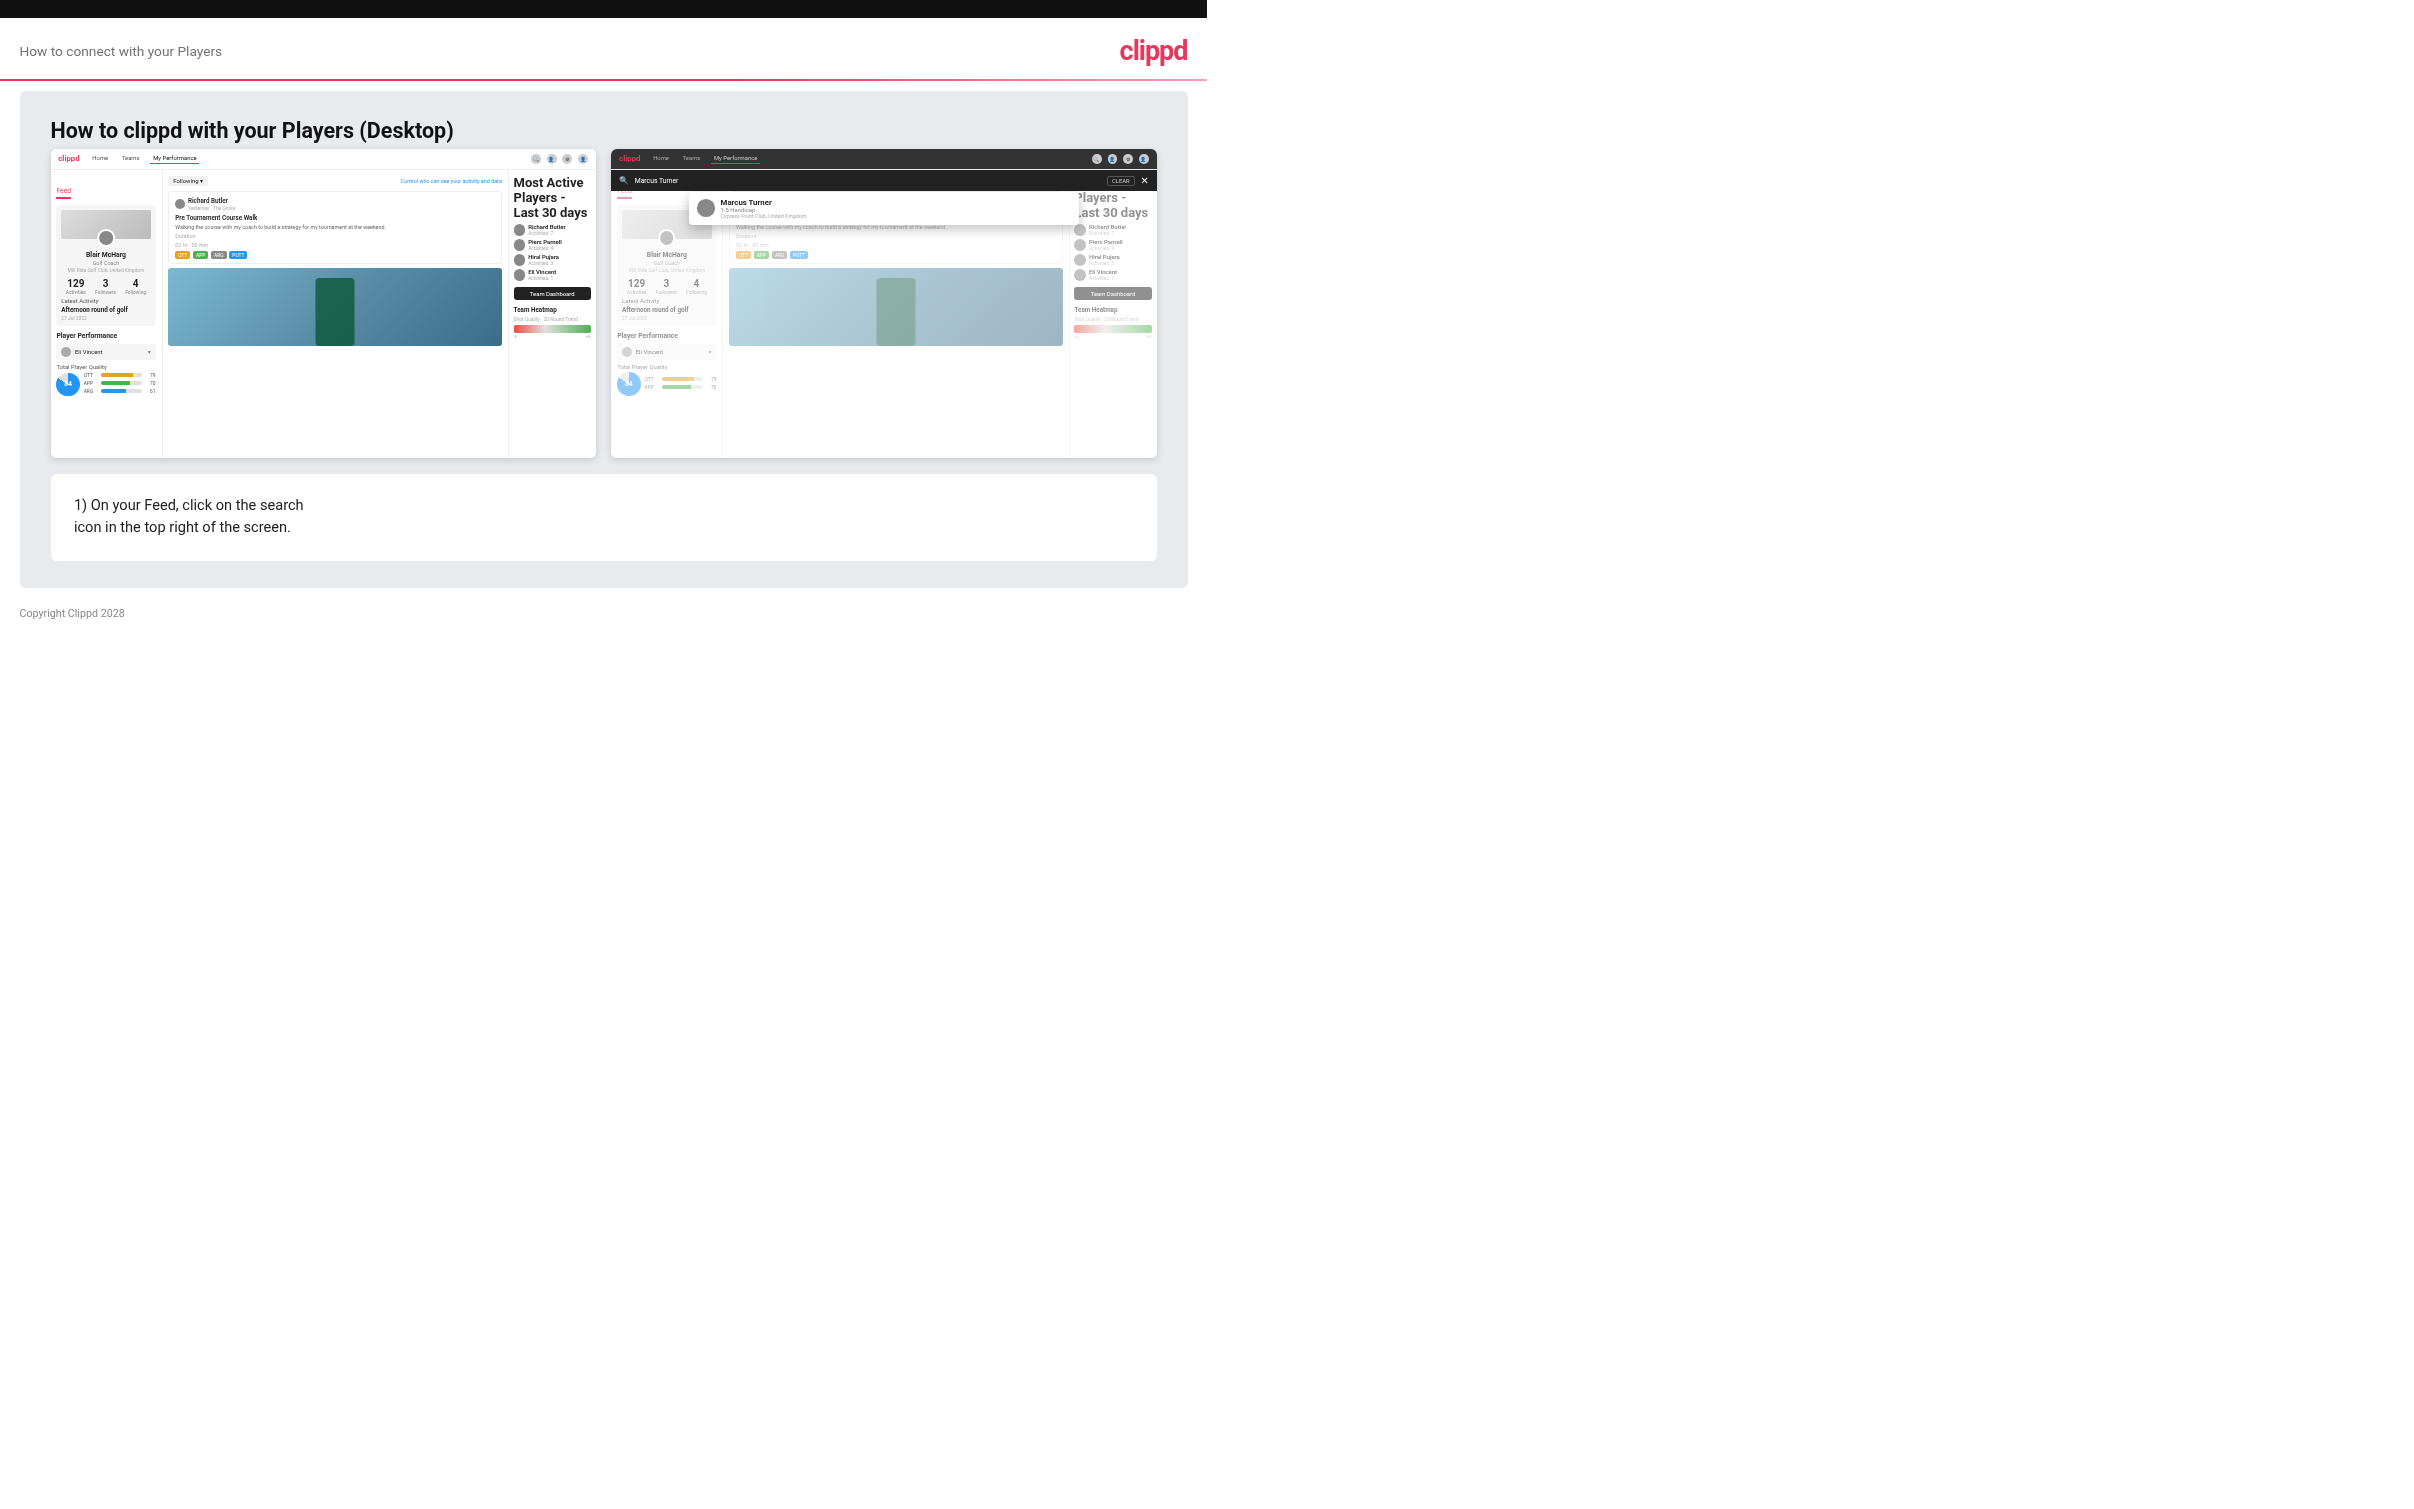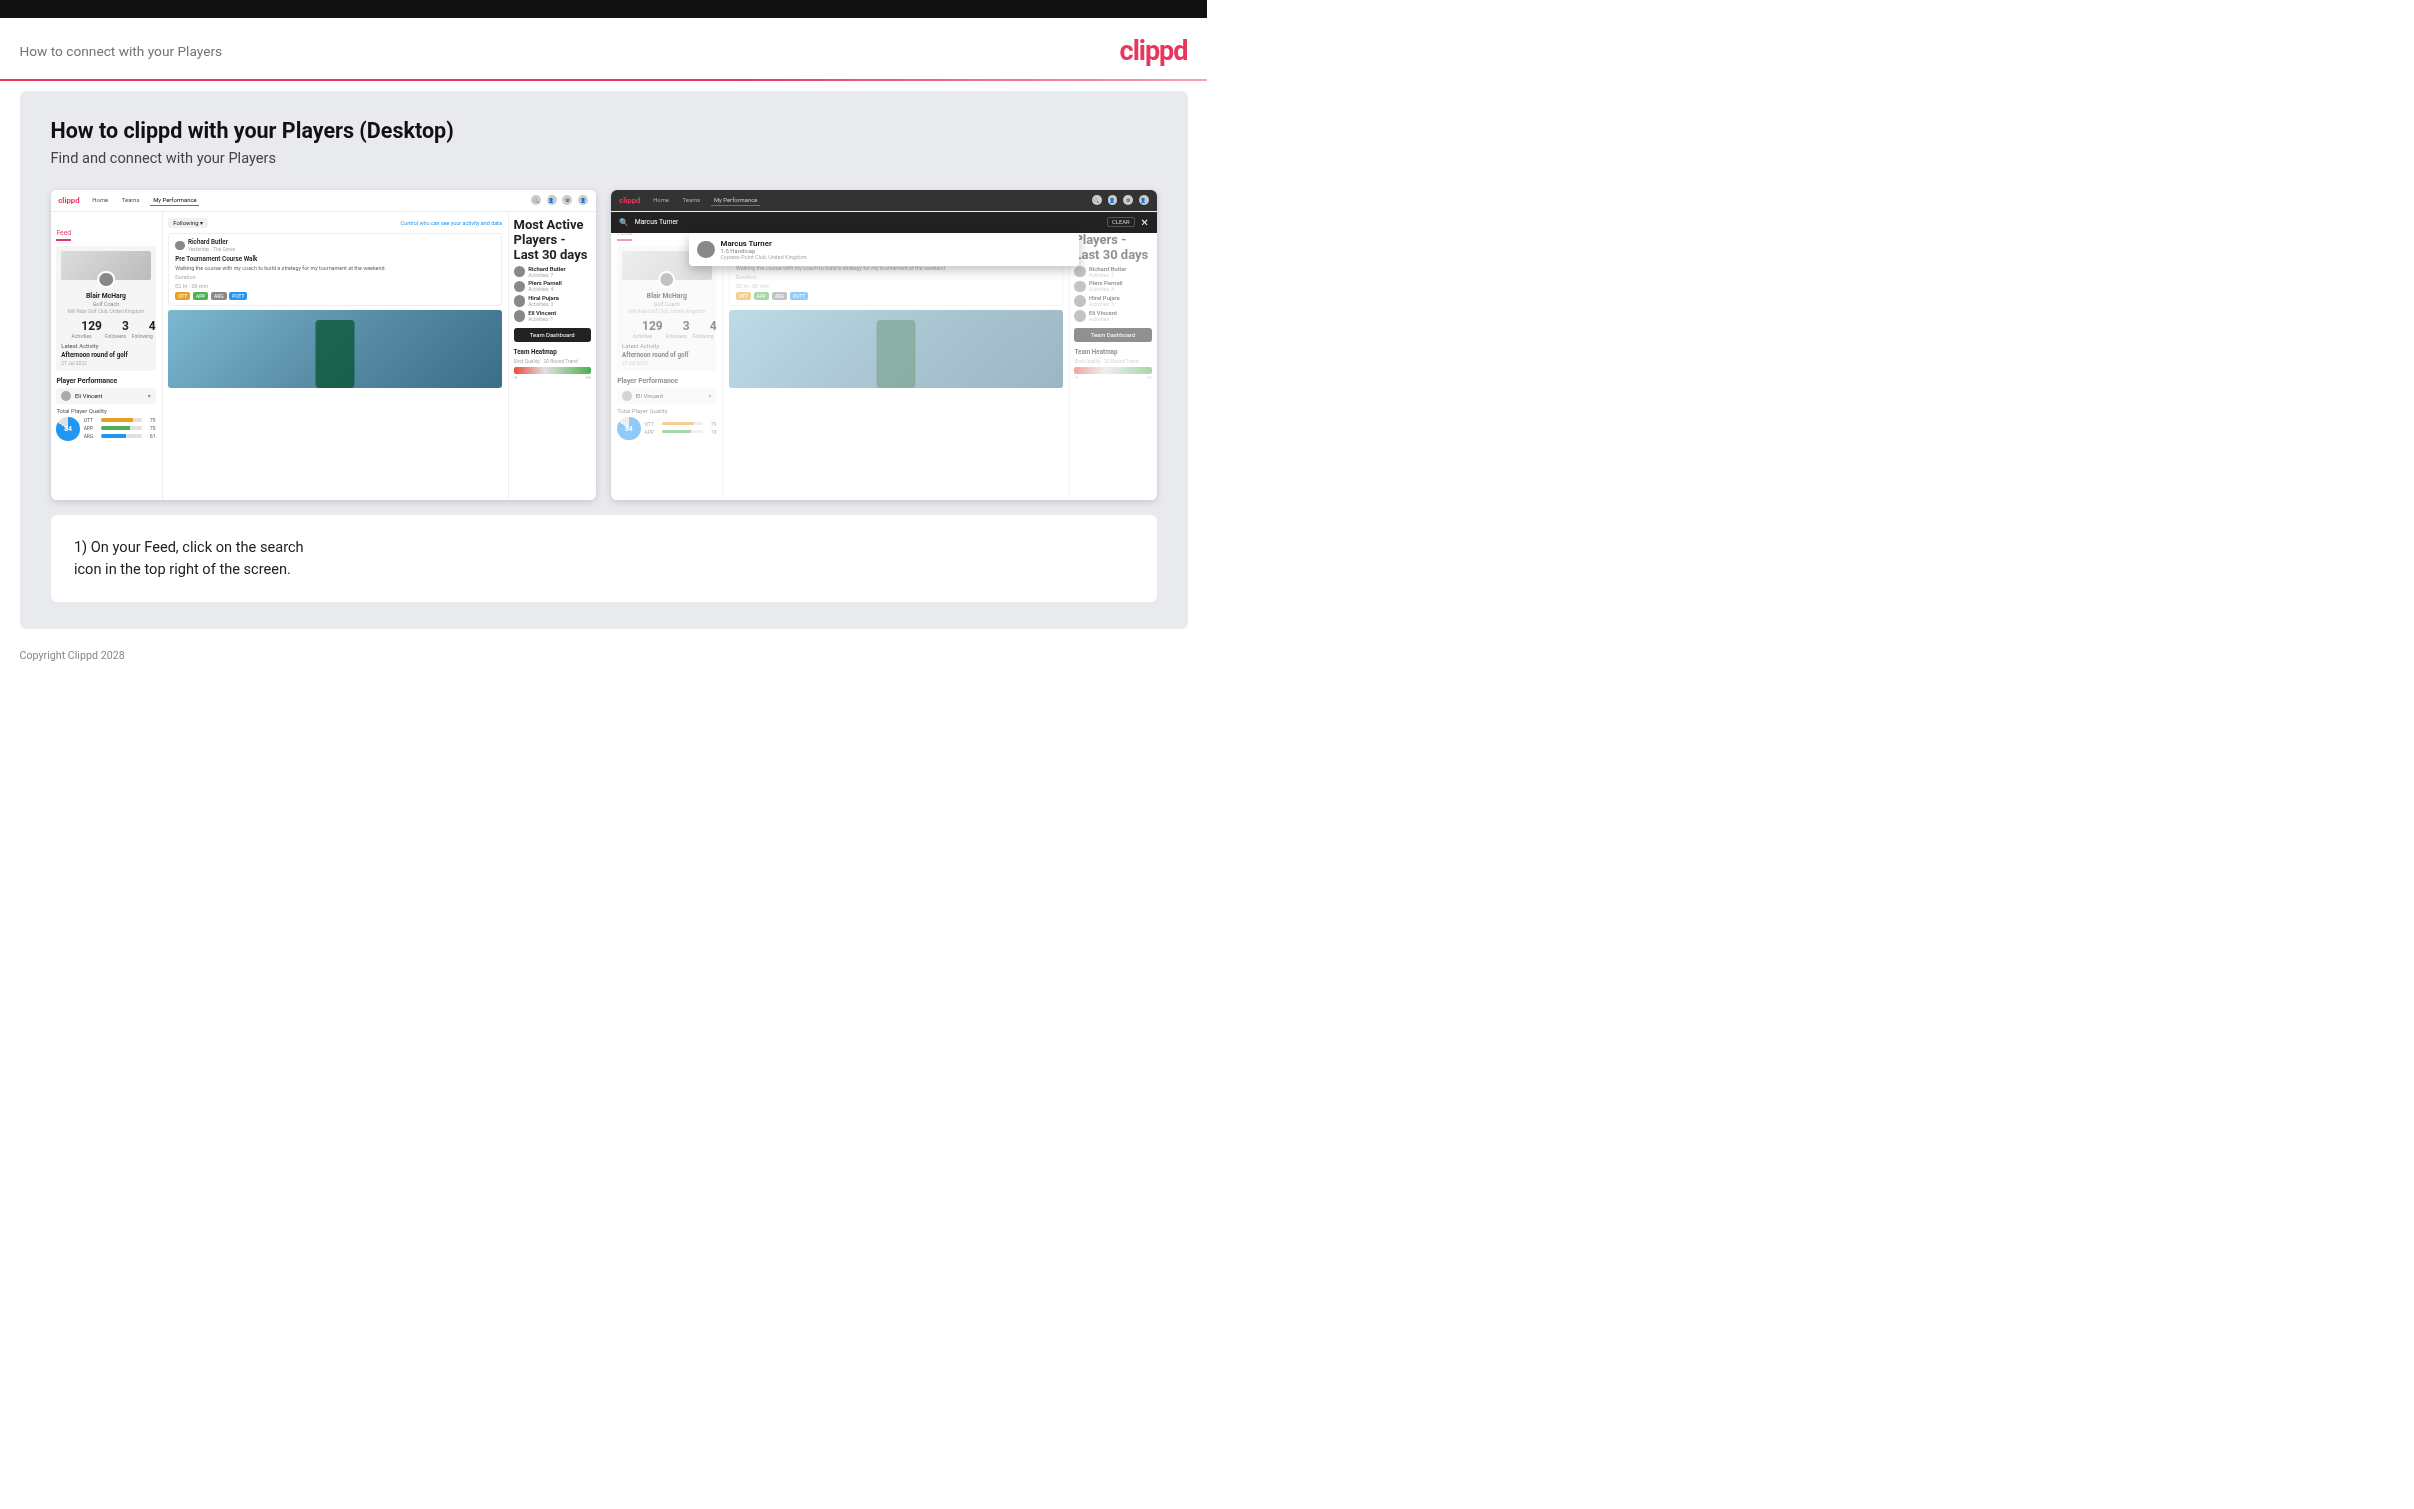--- a/index.html
+++ b/index.html
@@ -190,23 +190,22 @@
     }
     .mini-stats-row {
       display: flex;
       justify-content: space-around;
       margin-bottom: 3.9px;
     }
     .mini-stat {
       text-align: center;
     }
     .mini-stat-num {
-      font-size: 12px;
+      font-size: 10px;
       font-weight: 700;
-      margin-left: 20px;
     }
     .mini-stat-label {
       font-size: 4.9px;
       color: #888;
     }
     .mini-latest {
       font-size: 5.9px;
       color: #555;
       margin-bottom: 2px;
     }
@@ -513,21 +512,20 @@
 
 <div class="header">
   <span class="header-title">How to connect with your Players</span>
   <span class="logo">clippd</span>
 </div>
 
 <div class="divider"></div>
 
 <div class="main-content">
   <div class="main-heading">How to clippd with your Players (Desktop)</div>
-  <div class="main-subheading">Find and connect with your Players</div>
 
   <div class="screenshots-row">
 
     <div class="screenshot-panel">
       <div class="screenshot-wrapper">
 
         <div class="mini-nav">
           <span class="mini-logo">clippd</span>
           <div class="mini-nav-links">
             <span class="mini-nav-link">Home</span>

